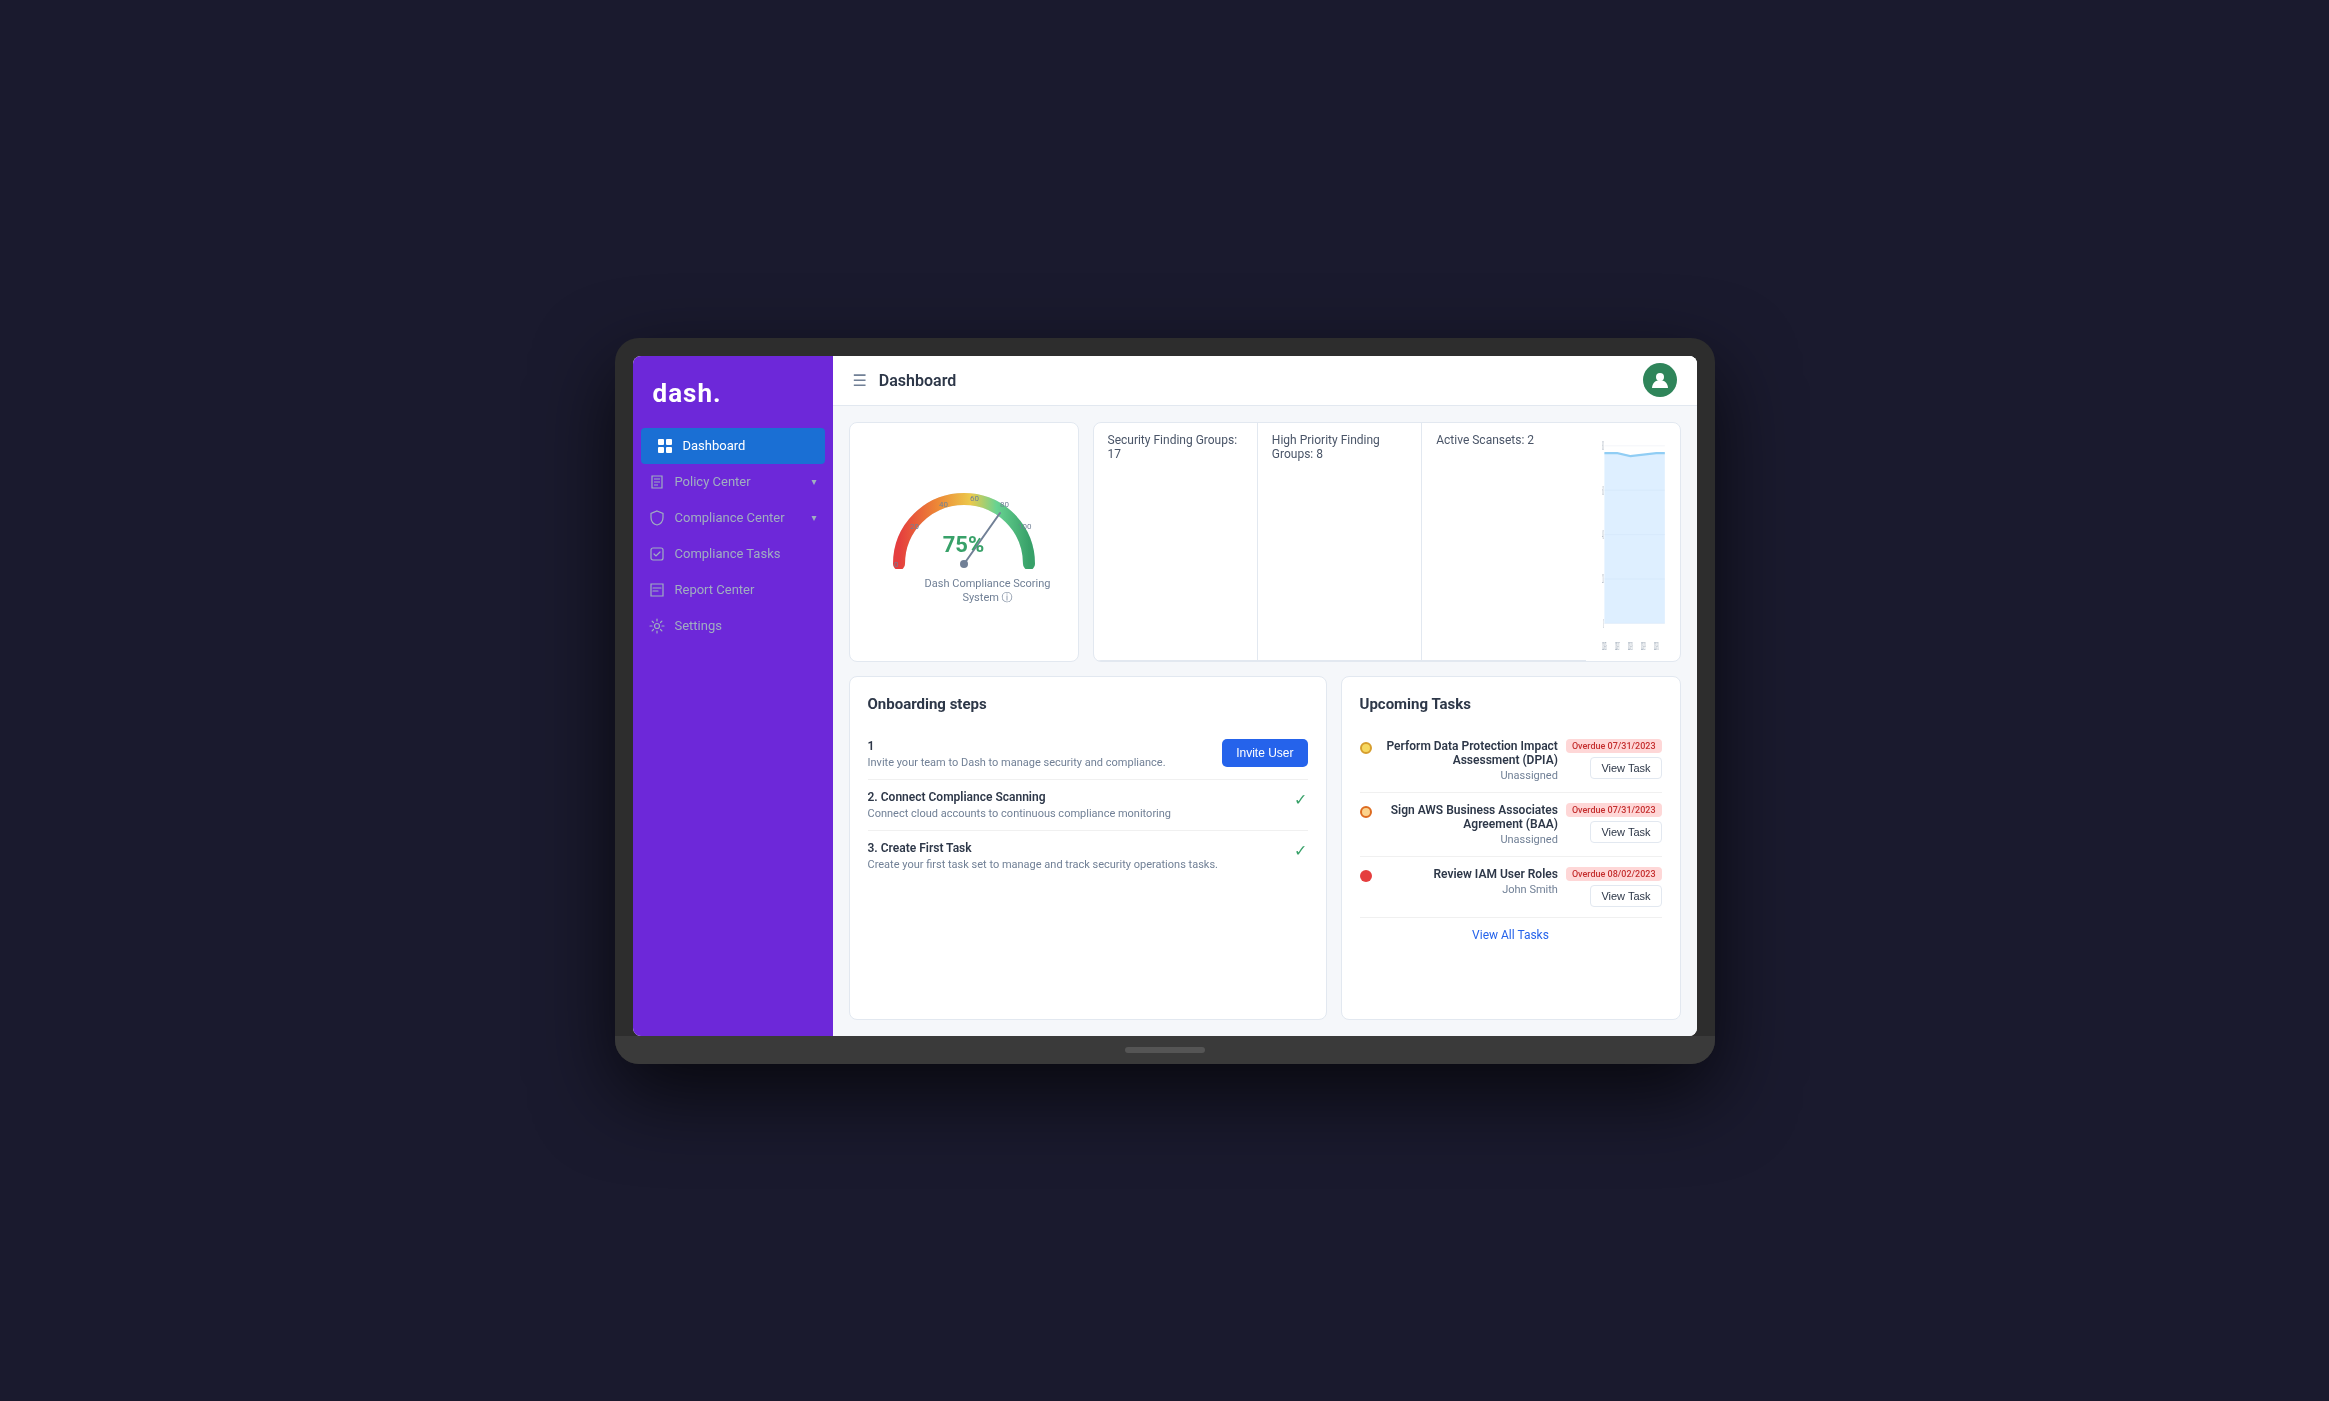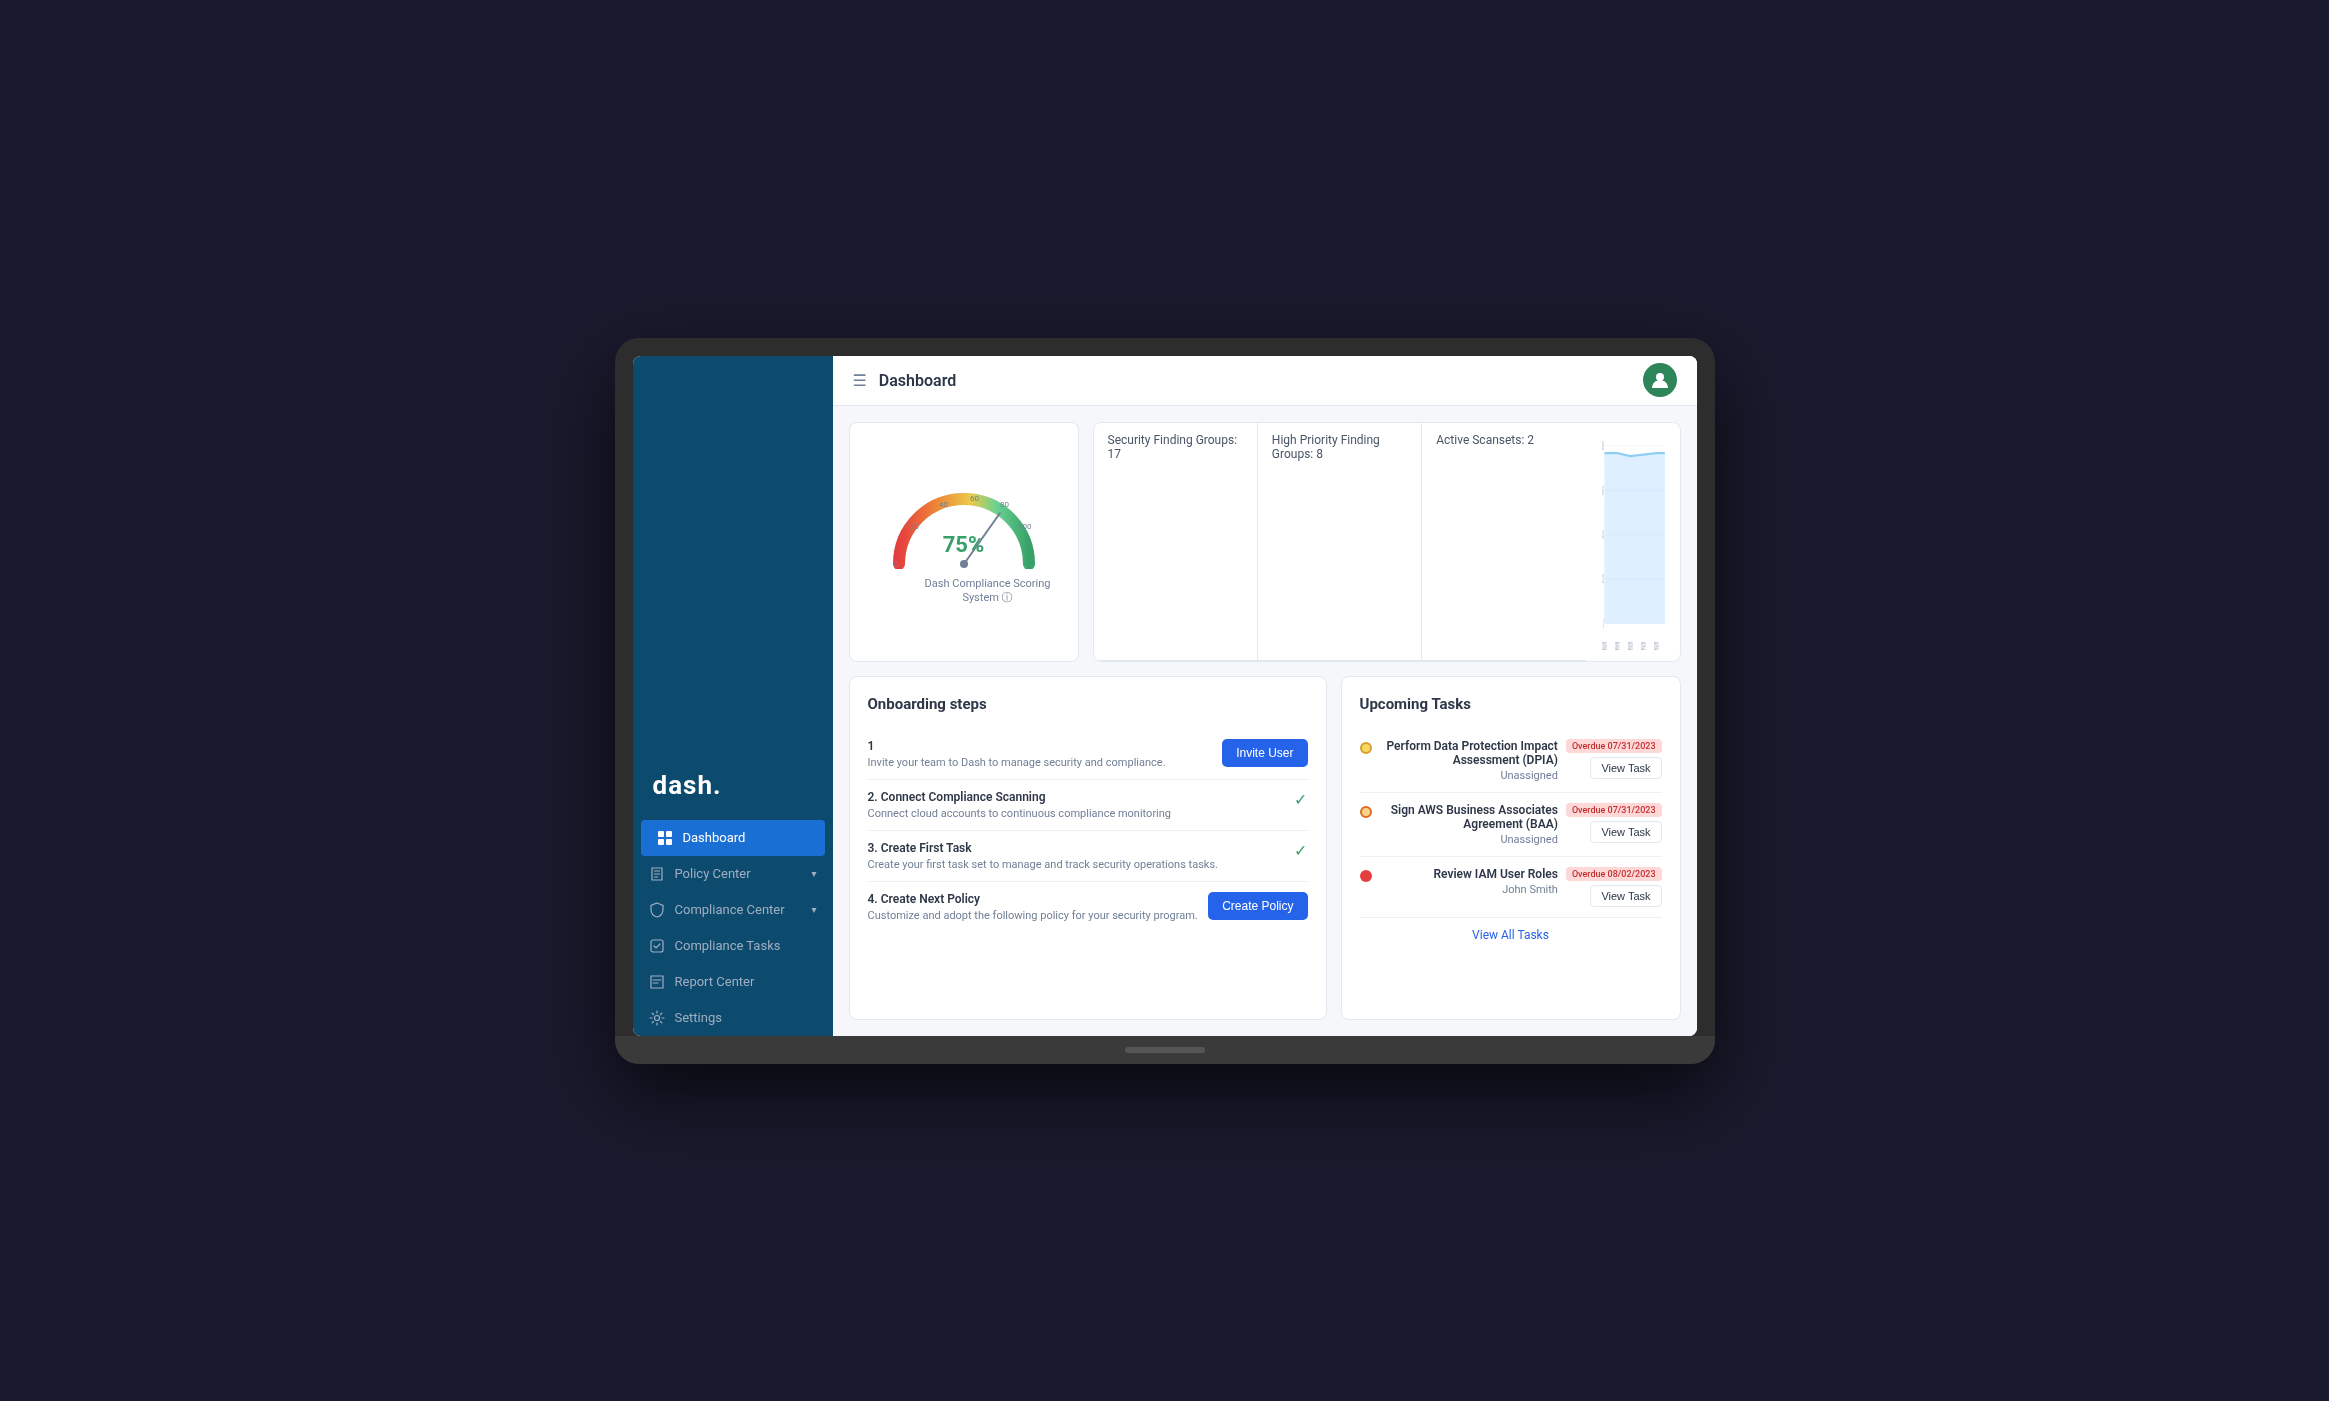--- a/index.html
+++ b/index.html
@@ -42,26 +42,25 @@
       border-radius: 3px;
     }
     .app-container {
       display: flex;
       height: 680px;
       overflow: hidden;
     }
     
     .sidebar {
       width: 200px;
-      background: #0c4a6e;
+      background: #6d28d9;
       flex-shrink: 0;
       display: flex;
       flex-direction: column;
       padding-top: 10px;
-      justify-content: flex-end;
     }
     .sidebar-logo {
       padding: 12px 20px 20px;
       color: white;
       font-size: 26px;
       font-weight: 700;
       letter-spacing: 1px;
     }
     .sidebar-nav { display: flex; flex-direction: column; }
     .nav-item {
@@ -505,29 +504,20 @@
               <div class="onboarding-step">
                 <div class="step-content">
                   <div class="step-title">3. <span>Create First Task</span></div>
                   <div class="step-desc">Create your first task set to manage and track security operations tasks.</div>
                 </div>
                 <div class="step-action">
                   <span class="check-icon">✓</span>
                 </div>
               </div>
 
-              <div class="onboarding-step">
-                <div class="step-content">
-                  <div class="step-title">4. <span>Create Next Policy</span></div>
-                  <div class="step-desc">Customize and adopt the following policy for your security program.</div>
-                </div>
-                <div class="step-action">
-                  <button class="btn-primary">Create Policy</button>
-                </div>
-              </div>
             </div>
 
             <div class="tasks-card">
               <div class="card-title">Upcoming Tasks</div>
 
               <div class="task-item">
                 <div class="task-indicator yellow"></div>
                 <div class="task-content">
                   <div class="task-title">Perform Data Protection Impact Assessment (DPIA)</div>
                   <div class="task-assignee">Unassigned</div>

